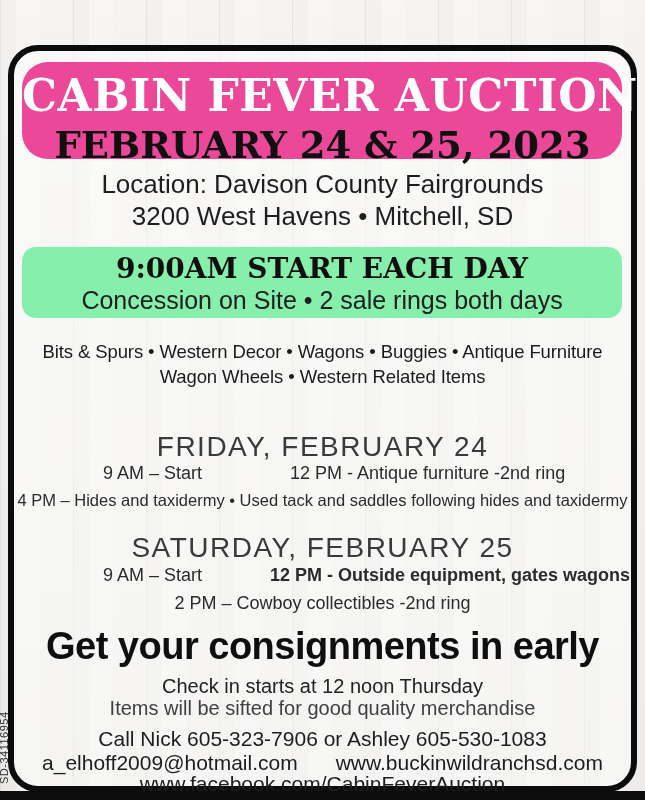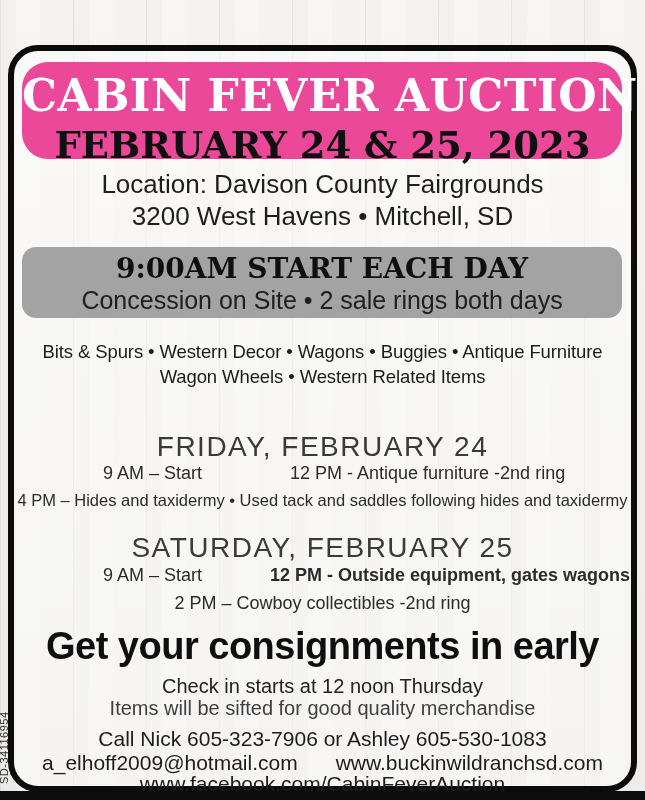--- a/index.html
+++ b/index.html
@@ -38,21 +38,21 @@
   }
   .abs{position:absolute;left:16px;width:613px;text-align:center;}
   .date-line{
     top:124px;font-family:"DejaVu Serif", serif;font-weight:bold;
     font-size:37px;line-height:42px;color:#101010;letter-spacing:0px;white-space:nowrap;
   }
   .loc1{top:169px;font-size:26px;line-height:31px;color:#1e1e1e;}
   .loc2{top:201px;font-size:26px;line-height:31px;color:#1e1e1e;}
   .gray-banner{
     position:absolute;left:22px;top:247px;width:600px;height:71px;
-    box-sizing:border-box;background:#a3a3a3;border-radius:14px;text-align:center;
+    box-sizing:border-box;background:#86efac;border-radius:14px;text-align:center;
   }
   .banner-line1{
     font-family:"DejaVu Serif", serif;font-weight:bold;
     font-size:28px;line-height:34px;margin-top:5px;color:#0f0f0f;white-space:nowrap;
   }
   .banner-line2{font-size:25px;line-height:29px;color:#202020;white-space:nowrap;}
   .items{top:339px;font-size:18.5px;line-height:25px;color:#1b1b1b;letter-spacing:-0.1px;}
   .day-title{font-size:28px;line-height:31px;color:#3a3a3a;letter-spacing:1.5px;white-space:nowrap;}
   .fri-title{top:431px;}
   .sat-title{top:532px;}

